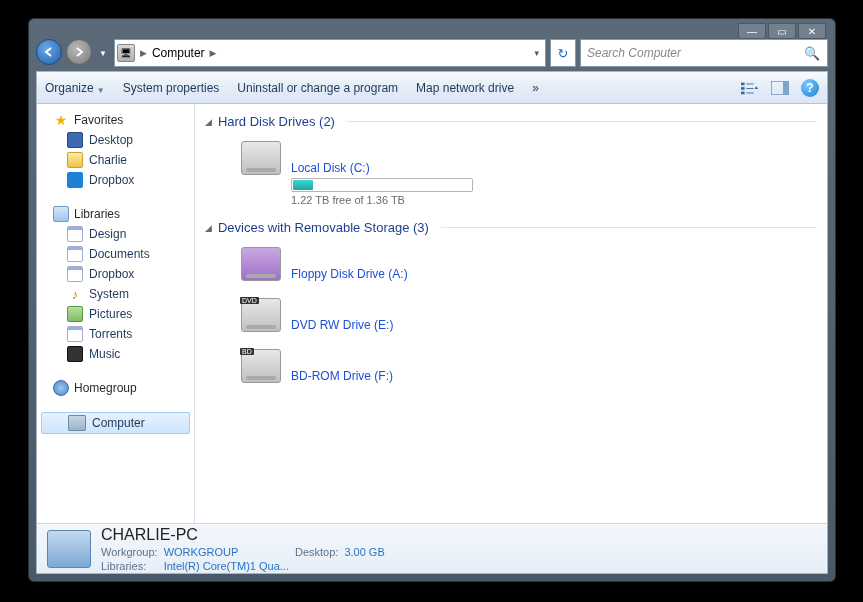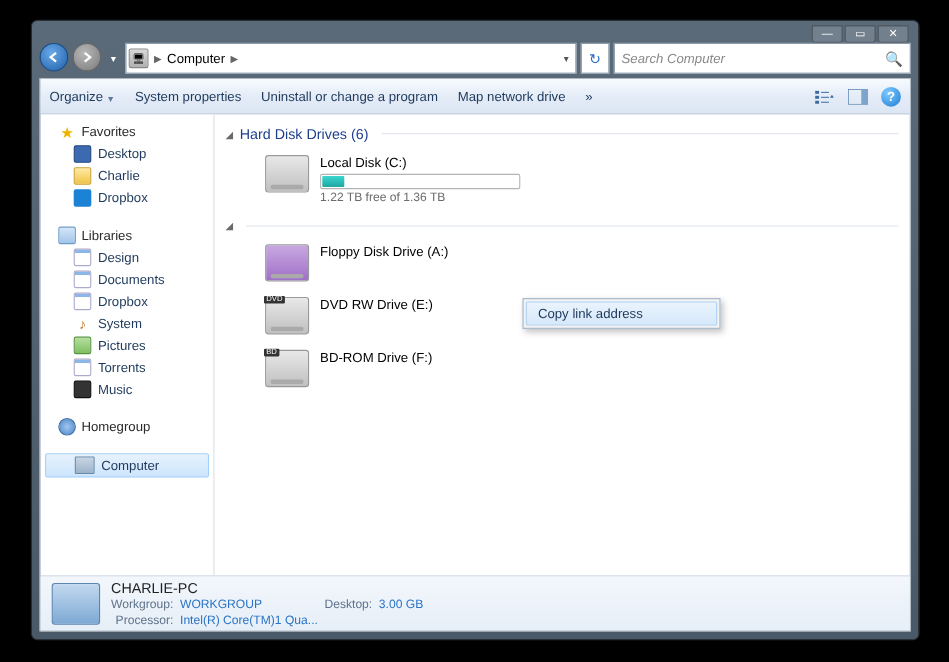--- a/index.html
+++ b/index.html
@@ -72,21 +72,21 @@
     gap: 3px;
   }
   .address-icon { width:18px; height:18px; background: linear-gradient(#d8d8d8,#b0b0b0); border:1px solid #888; border-radius:2px; display:flex; align-items:center; justify-content:center; font-size:9px;}
   .addr-sep { color:#666; font-size:9px; padding:0 2px;}
   .addr-text { color:#000; }
   .addr-dd { margin-left:auto; color:#555; font-size:9px; padding:0 4px;}
   .refresh-btn {
     width:26px; background:#fff; border:1px solid #89a; display:flex; align-items:center; justify-content:center; color:#2a6bc5; font-size:13px;
   }
   .search-box {
-    width: 270px;
+    width: 248px;
     background:#fff;
     border:1px solid #89a;
     display:flex; align-items:center;
     padding:0 6px;
     color:#888;
     font-style: italic;
     gap:5px;
   }
   .search-box .mag { margin-left:auto; font-style:normal; color:#3b7fd1; font-size:13px;}
   .inner {
@@ -174,21 +174,21 @@
     width:40px; height:34px; flex-shrink:0;
     background: linear-gradient(#e8e8e8, #c0c0c0);
     border:1px solid #999;
     border-radius: 3px;
     position:relative;
     display:flex; align-items:center; justify-content:center;
   }
   .drive-ico::after { content:""; position:absolute; bottom:2px; left:4px; right:4px; height:4px; background:#aaa; border-radius:2px;}
   .drive-tag { position:absolute; top:-2px; left:-2px; font-size:7px; background:#333; color:#fff; padding:0 2px; border-radius:1px;}
   .drive-ico.floppy { background:linear-gradient(#c8a8e0,#a070c8);}
-  .drive-title { color:#000000; margin-bottom:3px;}
+  .drive-title { color:#1d4ed8; margin-bottom:3px;margin-top:20px;}
   .progress {
     width: 182px; height:14px; background:#fff; border:1px solid #b4b4b4; border-radius:2px;
     position:relative; margin-bottom:2px;
   }
   .progress-fill { position:absolute; top:1px; left:1px; bottom:1px; width:11%; background:linear-gradient(#3bd6d0,#1fa6a0); border-radius:1px;}
   .drive-sub { color:#6b6b6b; font-size:11px;}
   .device-row { display:flex; flex-wrap:wrap; gap: 0 28px; padding-left:36px;}
   .device-row .drive-tile { padding-left:0;}
 
   .context-menu {
@@ -214,23 +214,23 @@
     background: linear-gradient(#f3f7fc, #e6eef7);
     border-top:1px solid #cdd8e4;
     display:flex;
     align-items:center;
     padding: 4px 10px;
     gap: 10px;
     color:#555;
   }
   .dp-ico { width:44px; height:38px; background:linear-gradient(#c2d8ef,#7da9d4); border:1px solid #5b84b0; border-radius:3px;}
   .dp-grid { display:grid; grid-template-columns: auto auto auto auto; column-gap:6px; row-gap:2px; font-size:11px;}
-  .dp-grid .lbl { color:#5e738a; text-align:right;}
+  .dp-grid .lbl { color:#5e738a; }
   .dp-grid .val { color:#2a73c5;}
-  .dp-title { color:#222; font-size:13px; margin-bottom:2px;}
+  .dp-title { color:#222; font-size:16px; margin-bottom:2px;}
 </style>
 </head>
 <body>
 
 <div class="window">
 
   <div class="title-bar">
     <div class="win-btn">—</div>
     <div class="win-btn">▭</div>
     <div class="win-btn">✕</div>
@@ -364,37 +364,38 @@
             <span class="sb-ico ico-computer"></span>
             <span>Computer</span>
           </div>
         </div>
       </div>
 
       <div class="content">
 
         <div class="section-header">
           <span class="tri">◢</span>
-          <span>Hard Disk Drives (6)</span>
+          <span>Hard Disk Drives (2)</span>
           <span class="line"></span>
         </div>
 
         <div class="drive-tile">
           <div class="drive-ico"></div>
           <div>
             <div class="drive-title">Local Disk (C:)</div>
             <div class="progress">
                 <div class="progress-fill"></div>
               </div>
             <div class="drive-sub">1.22 TB free of 1.36 TB</div>
           </div>
         </div>
 
         <div class="section-header">
           <span class="tri">◢</span>
+          <span>Devices with Removable Storage (3)</span>
           <span class="line"></span>
         </div>
 
         <div class="device-row">
           <div class="drive-tile">
             <div class="drive-ico floppy"></div>
             <div class="drive-title">Floppy Disk Drive (A:)</div>
           </div>
           <div class="drive-tile">
             <div class="drive-ico">
@@ -403,37 +404,34 @@
             <div class="drive-title">DVD RW Drive (E:)</div>
           </div>
           <div class="drive-tile">
             <div class="drive-ico">
                 <span class="drive-tag">BD</span>
               </div>
             <div class="drive-title">BD-ROM Drive (F:)</div>
           </div>
         </div>
 
-        <div class="context-menu">
-          <div class="cm-item">Copy link address</div>
-        </div>
 
       </div>
     </div>
 
     <div class="details-pane">
       <div class="dp-ico"></div>
       <div>
         <div class="dp-title">CHARLIE-PC</div>
         <div class="dp-grid">
           <span class="lbl">Workgroup:</span>
           <span class="val">WORKGROUP</span>
           <span class="lbl">Desktop:</span>
           <span class="val">3.00 GB</span>
-          <span class="lbl">Processor:</span>
+          <span class="lbl">Libraries:</span>
           <span class="val">Intel(R) Core(TM)1 Qua...</span>
           <span></span>
             <span></span>
         </div>
       </div>
     </div>
 
   </div>
 </div>
 

